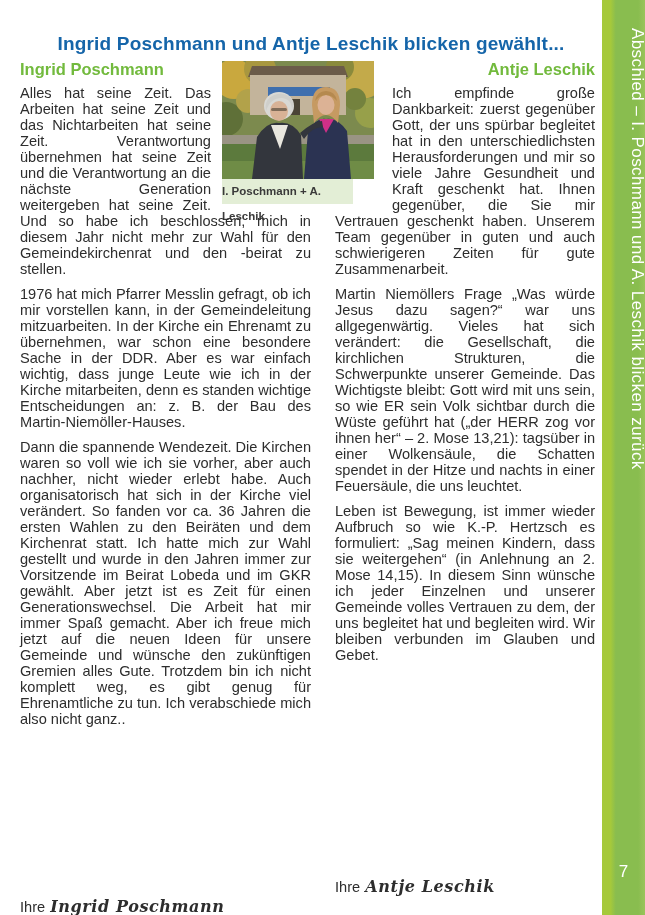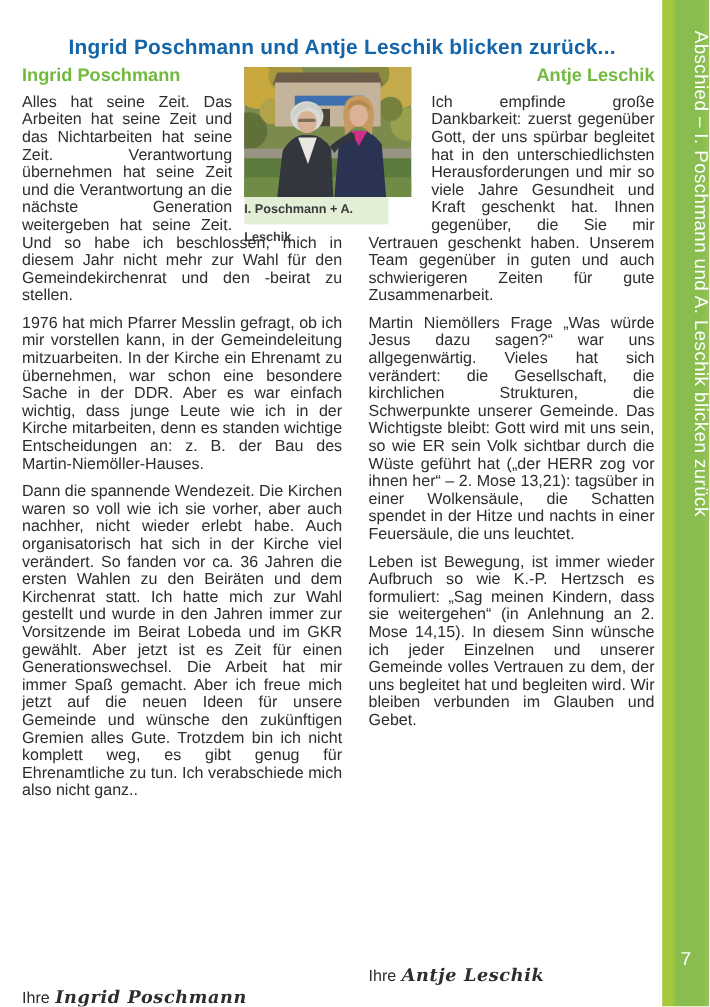--- a/index.html
+++ b/index.html
@@ -88,21 +88,21 @@
     margin-left:5px;
   }
   .signature-left{ left:20px; top:861px;margin-top:36px; }
   .signature-right{ left:335px; top:877px; }
 </style>
 </head>
 <body>
 
 <div class="page">
 
-  <div class="title">Ingrid Poschmann und Antje Leschik blicken zurück...</div>
+  <div class="title">Ingrid Poschmann und Antje Leschik blicken gewählt...</div>
 
   <div class="sidebar">
     <div class="sidebar-text">Abschied – I. Poschmann und A. Leschik blicken zurück</div>
     <div class="page-number">7</div>
   </div>
 
   <div class="photo-block">
     <svg width="152" height="118" viewBox="0 0 152 118" xmlns="http://www.w3.org/2000/svg">
       <rect width="152" height="118" fill="#7c8a4e"></rect>
 

